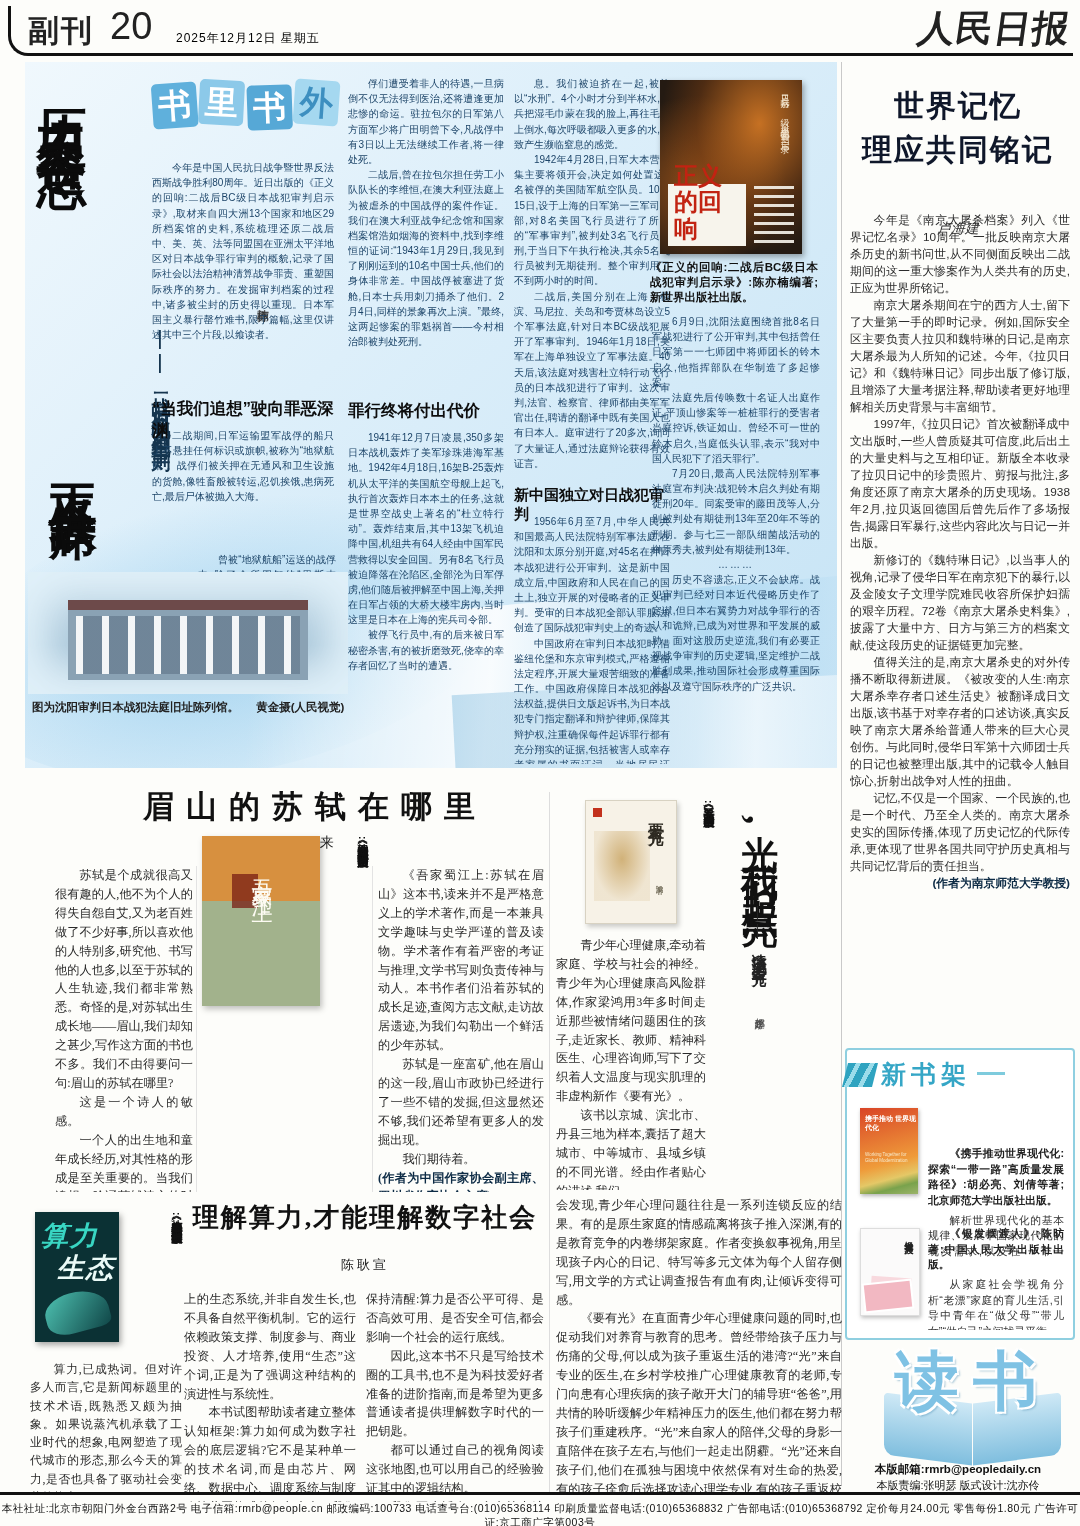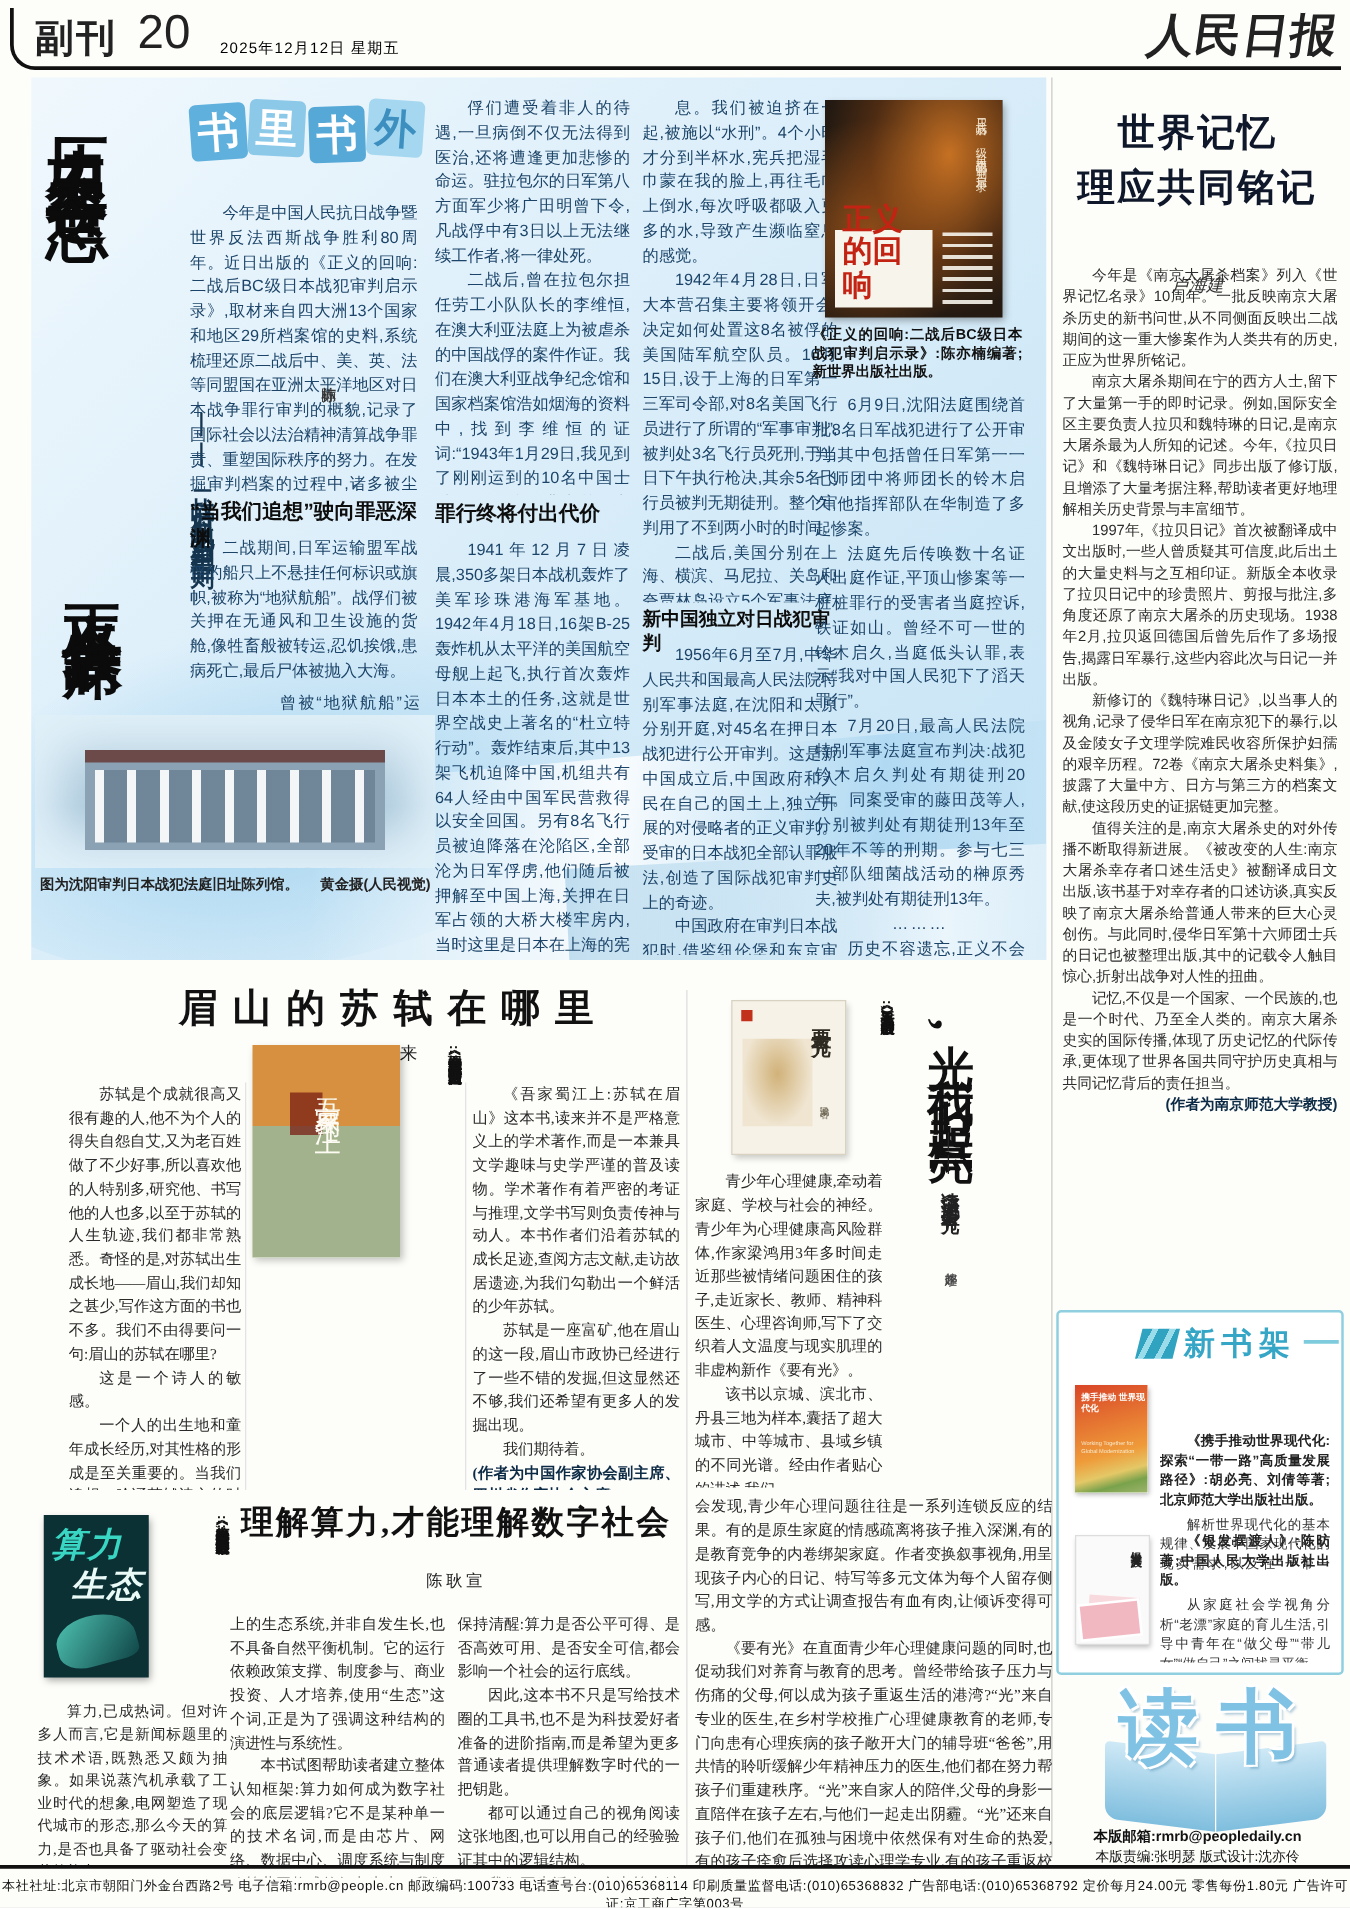--- a/index.html
+++ b/index.html
@@ -27,21 +27,21 @@
   .h1b{left:46px;top:446px;height:330px;font-size:48px;font-weight:900;letter-spacing:5px;color:#0b0b0b;line-height:1.12;}
   .subtt{left:148px;top:330px;height:430px;font-size:19px;font-weight:600;letter-spacing:5px;color:#15354f;}
   .byline-v{left:254px;top:300px;height:80px;font-size:12px;color:#333;}
   .slogo{left:152px;top:80px;width:200px;height:62px;}
   .slogo span{display:inline-block;width:45px;height:45px;line-height:45px;text-align:center;
       font-size:33px;font-weight:900;color:#fff;border-radius:5px;margin-right:-2px;vertical-align:middle;}
   .t1{background:#5fb0dc;transform:rotate(-4deg) translateY(3px);}
   .t2{background:#8cc9e9;transform:rotate(3deg);}
   .t3{background:#56a8d6;transform:rotate(-2deg) translateY(5px);}
   .t4{background:#a5d8f0;color:#3d8fc0 !important;transform:rotate(4deg);}
-  .col{overflow:hidden;font-size:13px;line-height:1.52;color:#1c4468;text-align:justify;}
+  .col{overflow:hidden;font-size:10px;line-height:1.52;color:#1c4468;text-align:justify;}
   .col p,.p{margin:0;text-indent:2em;}
   .sh{font-size:16.5px;font-weight:800;color:#0d0d0d;font-family:"Liberation Sans",sans-serif;}
   .dots{text-align:center;text-indent:0 !important;letter-spacing:2px;color:#1c4468;}
   .credit{font-weight:800;text-indent:0 !important;color:#0d2b45;}
   
   .photo{left:28px;top:572px;width:320px;height:122px;overflow:hidden;
      background:linear-gradient(180deg,#c9dde9 0%,#a8c6d9 60%,#bcd3e2 100%);box-shadow:inset 0 0 38px 22px rgba(226,241,250,.95);}
   .bldg{position:absolute;left:40px;top:28px;width:240px;height:80px;background:#8aa2b4;}
   .bldg:before{content:"";position:absolute;left:0;top:0;width:100%;height:10px;background:#6d4a4a;}
   .bldg:after{content:"";position:absolute;left:8px;top:16px;width:224px;height:58px;
@@ -74,21 +74,21 @@
      background:linear-gradient(135deg,rgba(90,220,200,.85),rgba(20,90,90,.5));transform:rotate(-15deg);}
   .vcap{writing-mode:vertical-rl;font-size:11px;font-weight:800;color:#111;line-height:1.45;overflow:hidden;}
   
   .vdiv{left:841px;top:62px;width:1px;height:1424px;background:#c9c9c9;}
   .wm-t{width:224px;text-align:center;font-size:30px;font-weight:900;color:#0f172a;letter-spacing:2px;}
   .wm-a{width:224px;text-align:center;font-size:14px;font-family:"Liberation Serif",serif;font-style:italic;color:#333;}
   .wm-body{left:850px;top:212px;width:220px;height:800px;font-size:11.8px;line-height:17px;color:#2c2c2c;text-align:justify;overflow:hidden;}
   .wm-body p{margin:0;text-indent:2em;}
   
   .shelf-box{left:845px;top:1048px;width:226px;height:288px;border:2px solid #8fcfe0;border-radius:4px;background:#fff;}
-  .shelf-head{left:845px;top:1058px;width:226px;text-align:right;}
+  .shelf-head{left:845px;top:1058px;width:226px;text-align:left;}
   .shelf-icon{display:inline-block;width:30px;height:24px;vertical-align:-4px;transform:skewX(-14deg);margin-right:6px;
      background:linear-gradient(105deg,#2fa3c0 0 22%,#9bdcea 22% 36%,#2fa3c0 36% 60%,#9bdcea 60% 74%,#2fa3c0 74% 100%);}
   .shelf-title{font-size:25px;font-weight:900;color:#35a6c6;letter-spacing:5px;font-family:"Liberation Serif",serif;}
   .shelf-line{display:inline-block;width:28px;height:3px;background:#7ecbdd;vertical-align:8px;margin-left:6px;}
   .bk-cov1{left:860px;top:1108px;width:58px;height:86px;background:linear-gradient(165deg,#d94527 0%,#ef9b3a 62%,#e4c867 78%,#79a24c 88%,#9cb46a 100%);box-shadow:1px 2px 4px rgba(0,0,0,.3);overflow:hidden;}
   .bk-cov1 .tt{position:absolute;left:5px;top:6px;font-size:7px;color:#fff;font-weight:700;line-height:1.35;}
   .bk-cov1 .en{position:absolute;left:5px;top:44px;font-size:4.5px;color:#f7e9c9;line-height:1.4;width:46px;}
   .bk-cov2{left:860px;top:1228px;width:58px;height:86px;background:#fbfafa;border:1px solid #ddd;overflow:hidden;box-shadow:1px 2px 4px rgba(0,0,0,.25);}
   .bk-cov2 .tt{position:absolute;right:4px;top:5px;writing-mode:vertical-rl;font-size:9px;font-weight:800;color:#222;letter-spacing:1px;}
   .bk-cov2 .card{position:absolute;left:4px;bottom:6px;width:46px;height:26px;background:#f2b8c2;transform:rotate(-6deg);box-shadow:0 0 0 2px #fff;}

